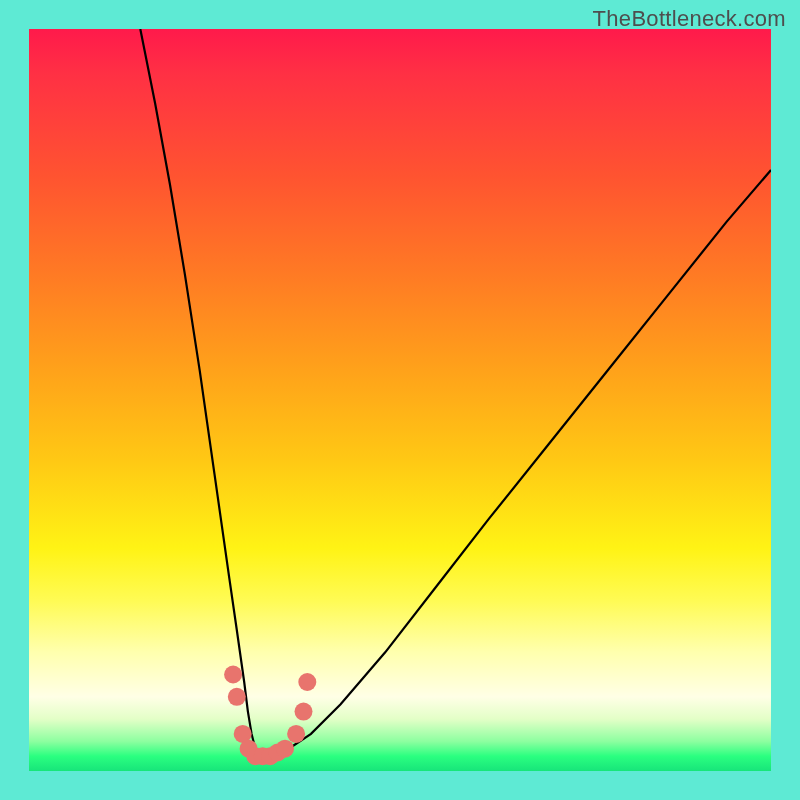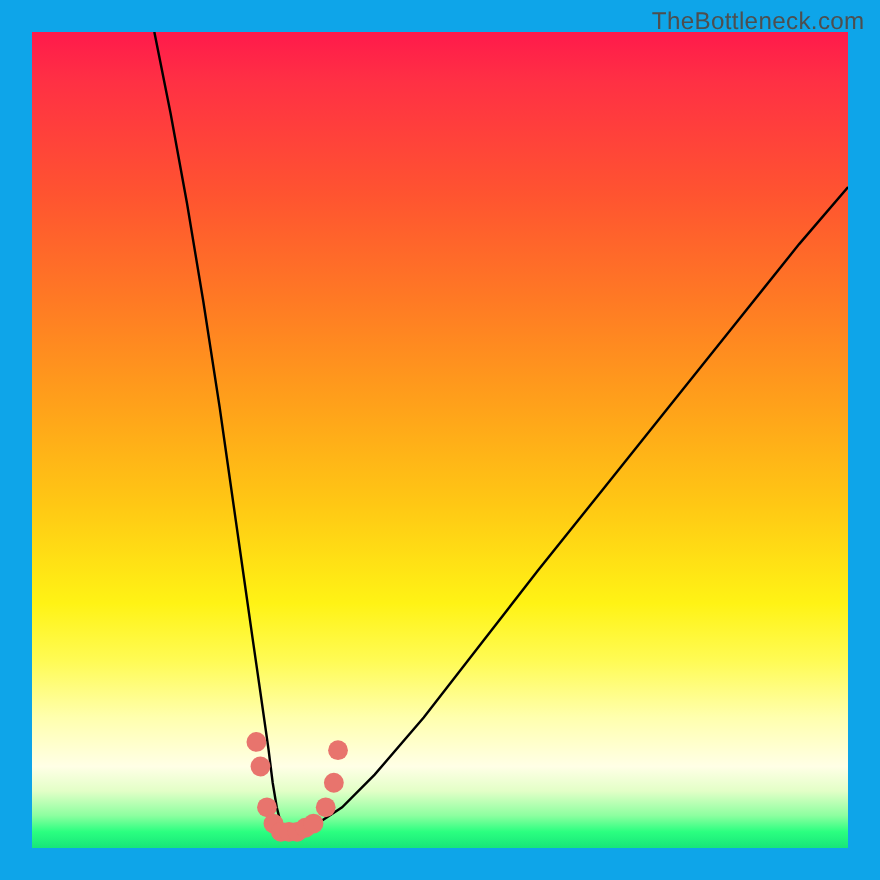--- a/index.html
+++ b/index.html
@@ -8,21 +8,21 @@
     width: 800px;
     height: 800px;
     background: #000;
     font-family: Arial, Helvetica, sans-serif;
     overflow: hidden;
   }
   .frame {
     position: absolute;
     left: 0; top: 0;
     width: 800px; height: 800px;
-    background: #0ea5e9;
+    background: #5eead4;
   }
   .watermark {
     position: absolute;
     top: 6px;
     right: 14px;
     color: #4e4e4e;
     font-size: 22px;
     font-weight: 500;
     letter-spacing: 0.3px;
     z-index: 10;

